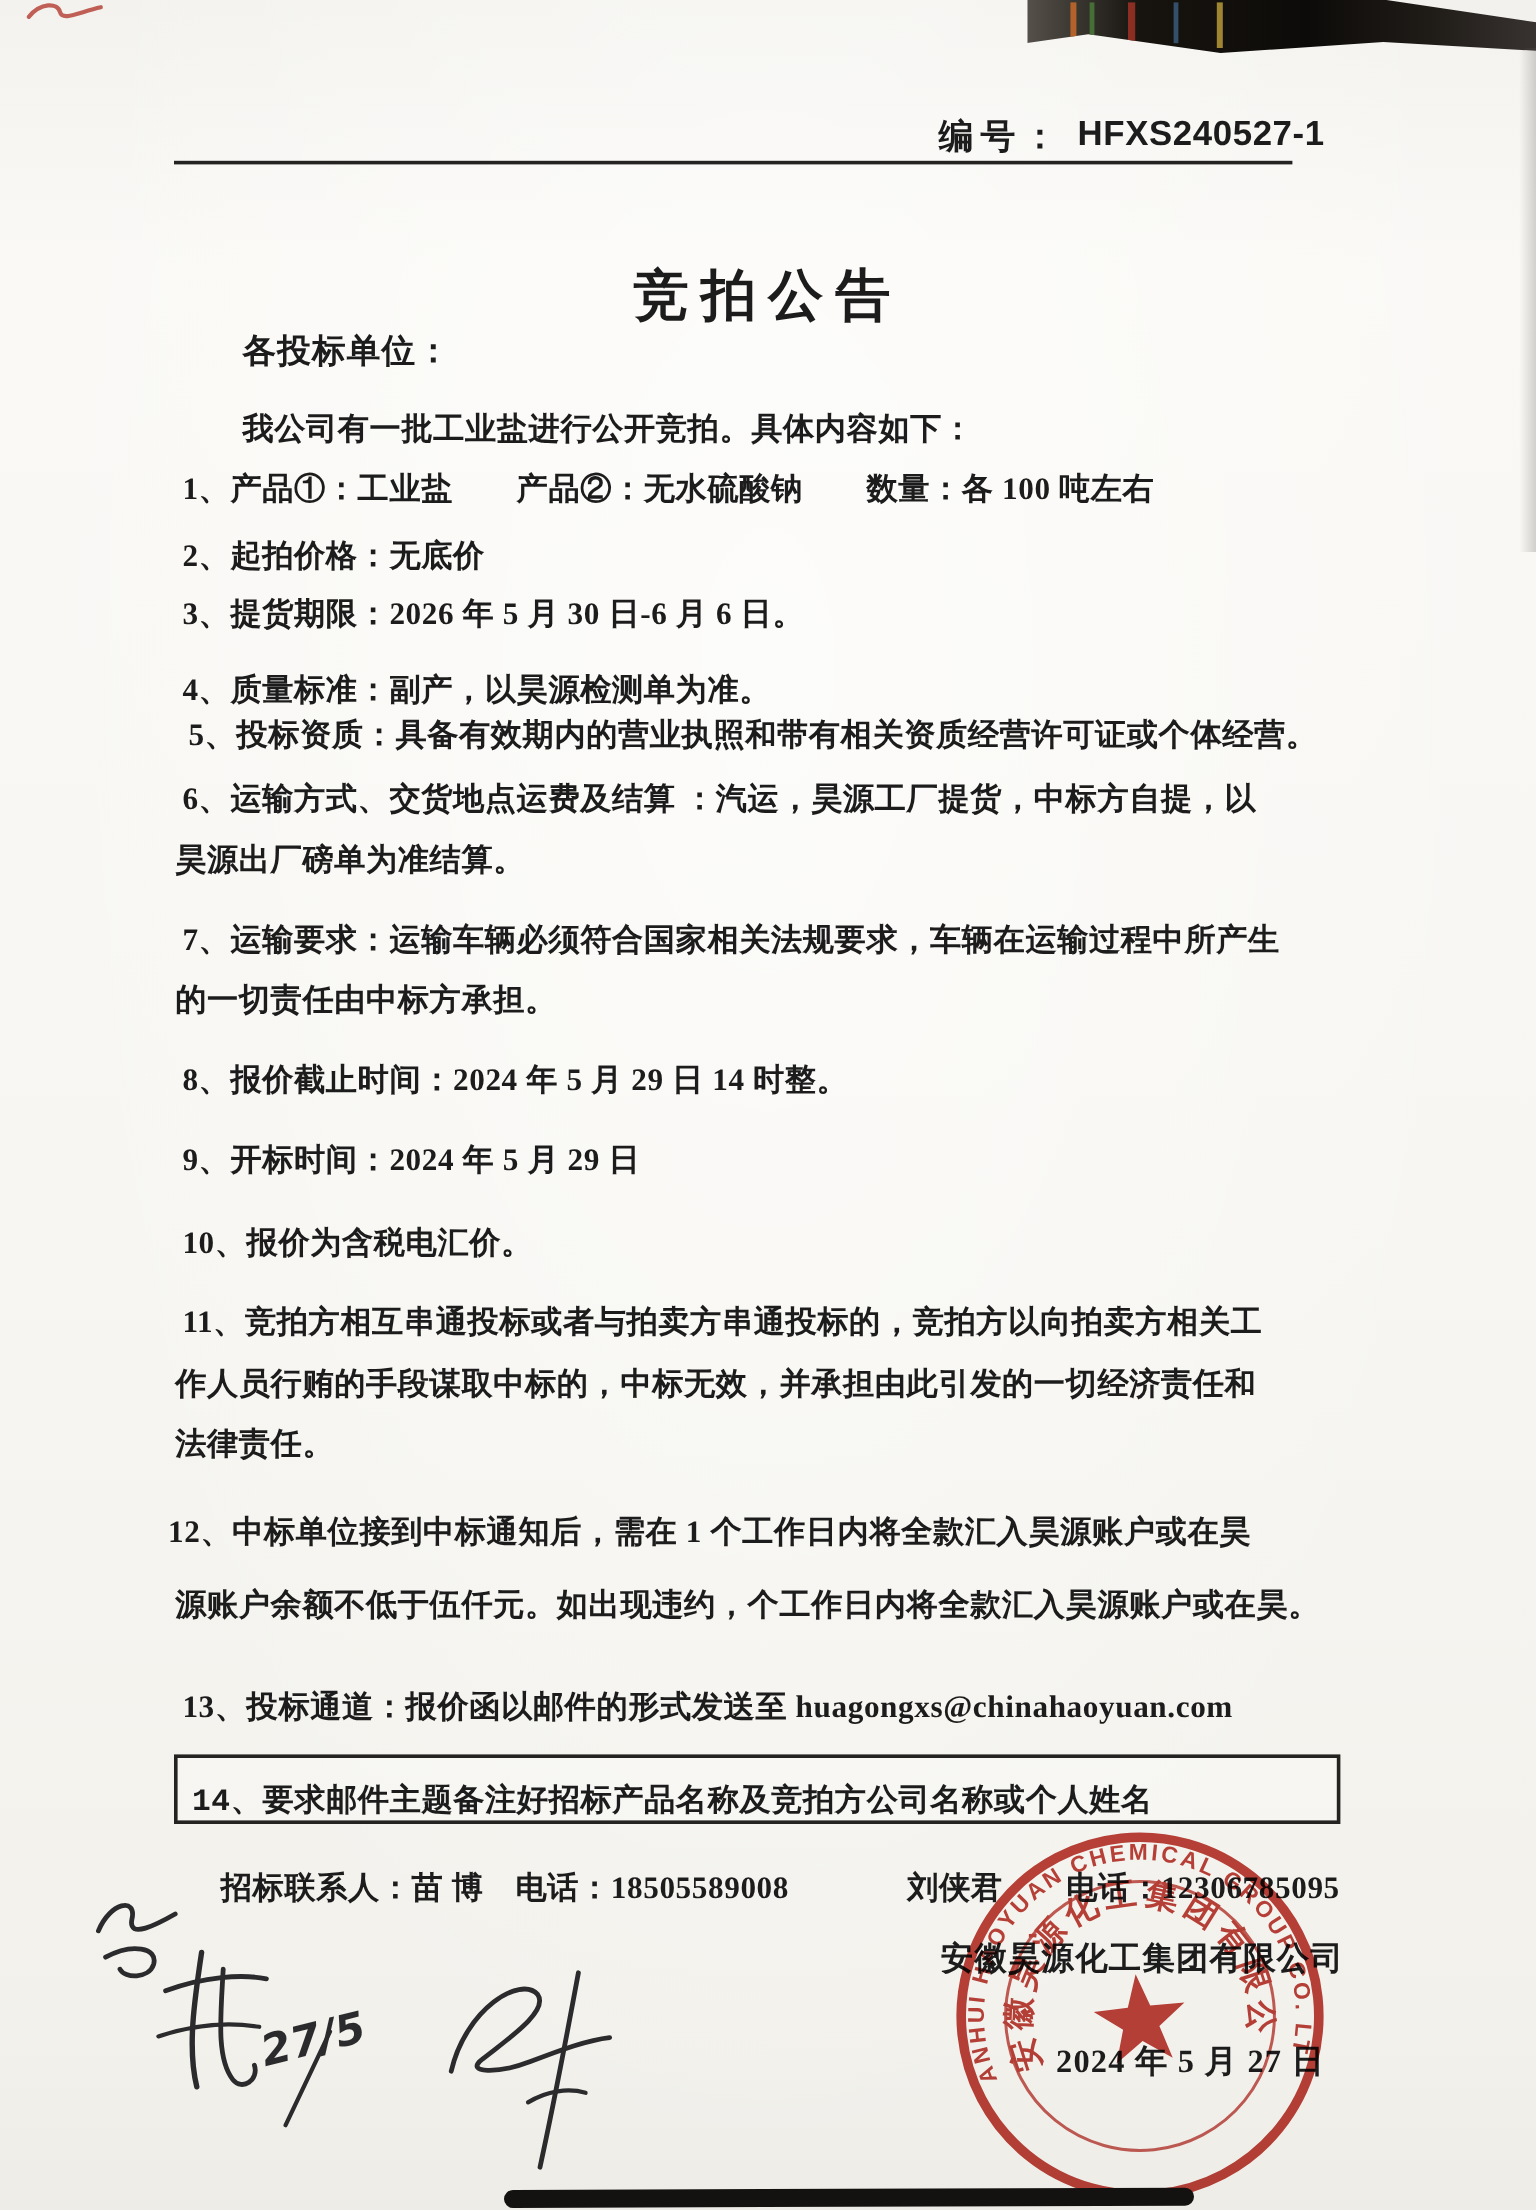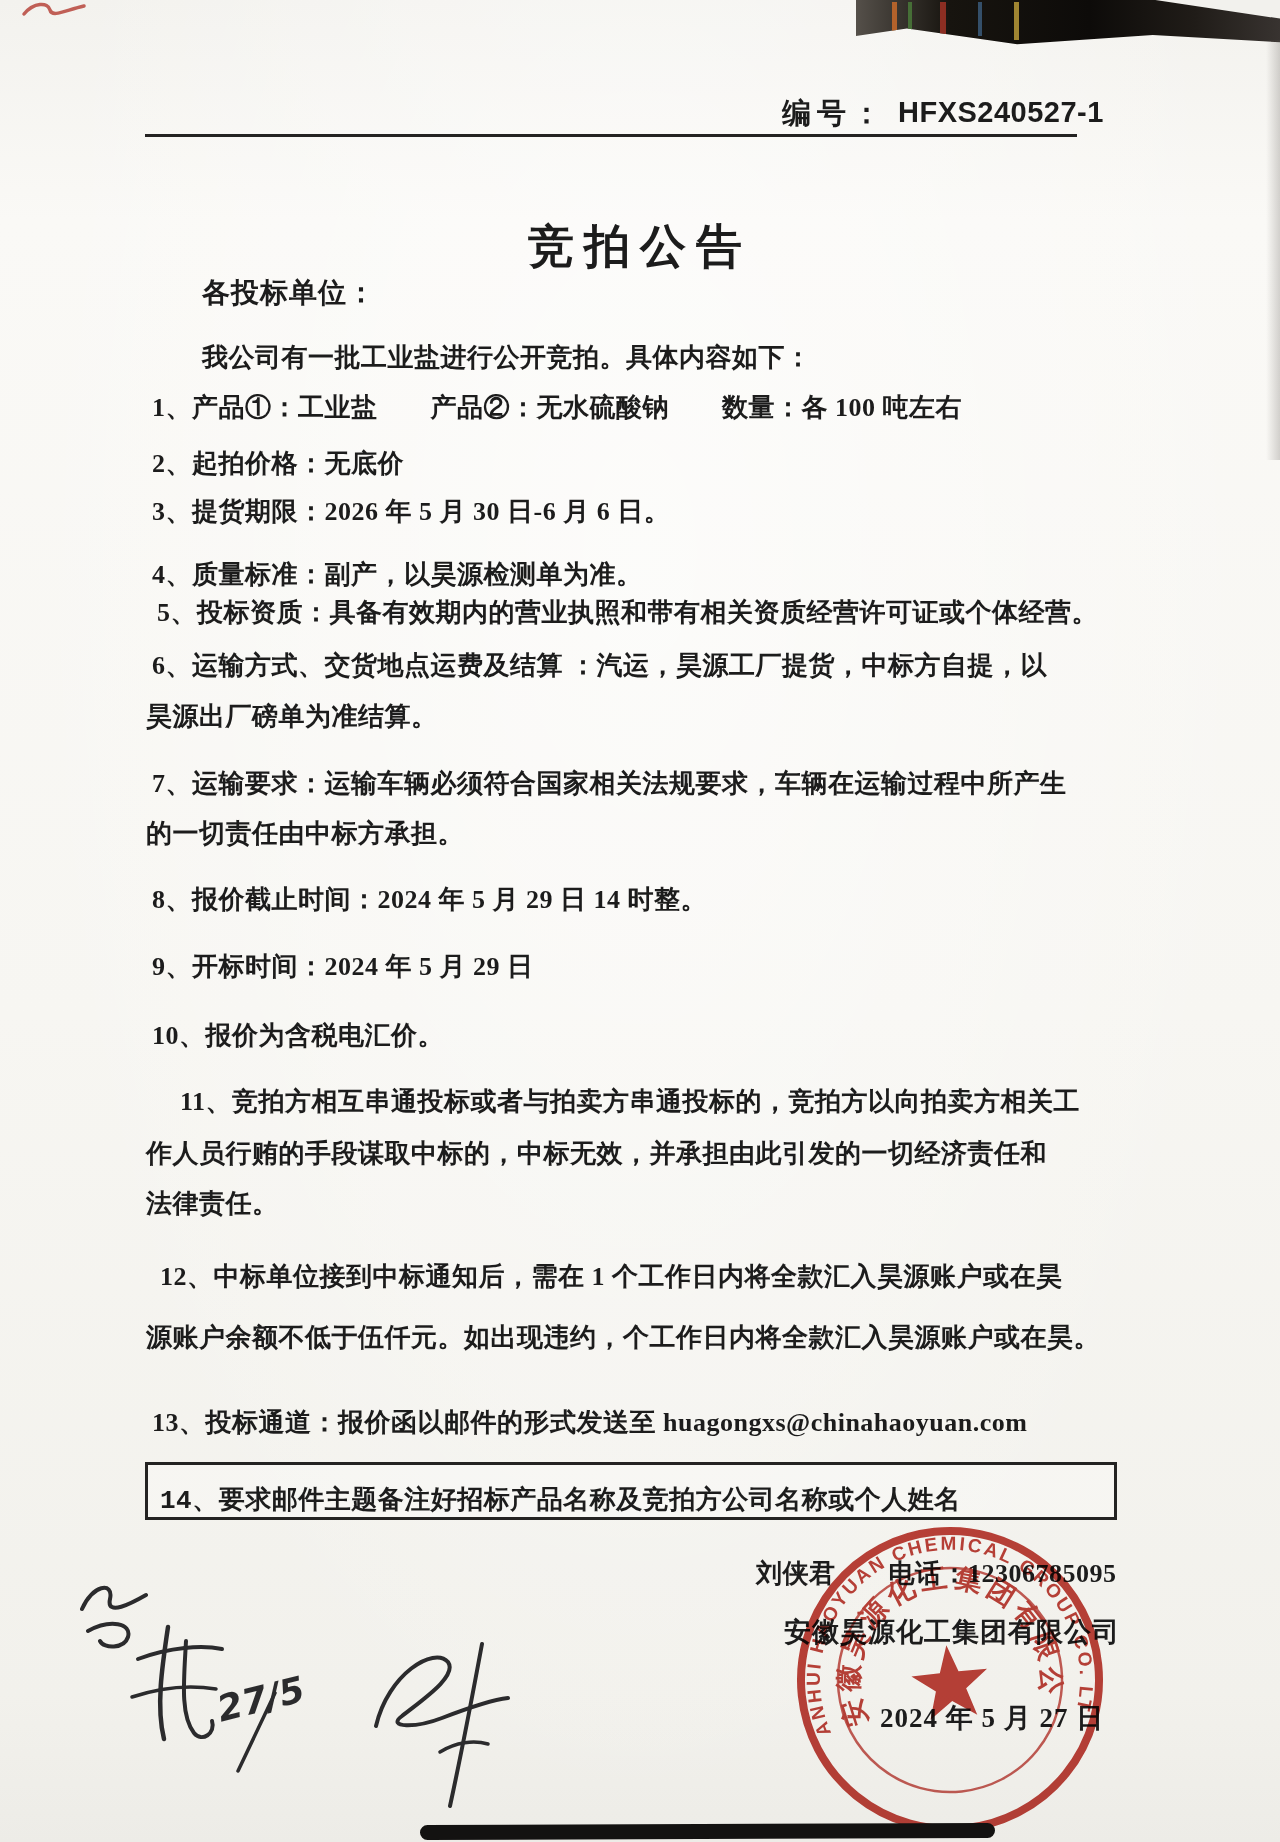--- a/index.html
+++ b/index.html
@@ -83,31 +83,32 @@
   <div class="abs line" style="left:152px;top:494px;">3、提货期限：2026 年 5 月 30 日-6 月 6 日。</div>
   <div class="abs line" style="left:152px;top:530px;margin-top:27px;">4、质量标准：副产，以昊源检测单为准。</div>
   <div class="abs line" style="left:157px;top:595px;">5、投标资质：具备有效期内的营业执照和带有相关资质经营许可证或个体经营。</div>
   <div class="abs line" style="left:152px;top:648px;">6、运输方式、交货地点运费及结算 ：汽运，昊源工厂提货，中标方自提，以</div>
   <div class="abs line" style="left:146px;top:699px;">昊源出厂磅单为准结算。</div>
   <div class="abs line" style="left:152px;top:766px;">7、运输要求：运输车辆必须符合国家相关法规要求，车辆在运输过程中所产生</div>
   <div class="abs line" style="left:146px;top:816px;">的一切责任由中标方承担。</div>
   <div class="abs line" style="left:152px;top:882px;">8、报价截止时间：2024 年 5 月 29 日 14 时整。</div>
   <div class="abs line" style="left:152px;top:949px;">9、开标时间：2024 年 5 月 29 日</div>
   <div class="abs line" style="left:152px;top:1018px;">10、报价为含税电汇价。</div>
-  <div class="abs line" style="left:152px;top:1084px;margin-left:28px;">11、竞拍方相互串通投标或者与拍卖方串通投标的，竞拍方以向拍卖方相关工</div>
+  <div class="abs line" style="left:152px;top:1084px;">11、竞拍方相互串通投标或者与拍卖方串通投标的，竞拍方以向拍卖方相关工</div>
   <div class="abs line" style="left:146px;top:1136px;">作人员行贿的手段谋取中标的，中标无效，并承担由此引发的一切经济责任和</div>
   <div class="abs line" style="left:146px;top:1186px;">法律责任。</div>
-  <div class="abs line" style="left:160px;top:1259px;">12、中标单位接到中标通知后，需在 1 个工作日内将全款汇入昊源账户或在昊</div>
+  <div class="abs line" style="left:140px;top:1259px;">12、中标单位接到中标通知后，需在 1 个工作日内将全款汇入昊源账户或在昊</div>
   <div class="abs line" style="left:146px;top:1320px;">源账户余额不低于伍仟元。如出现违约，个工作日内将全款汇入昊源账户或在昊。</div>
   <div class="abs line" style="left:152px;top:1405px;">13、投标通道：报价函以邮件的形式发送至 huagongxs@chinahaoyuan.com</div>
 
   <div class="abs boxed" style="top:1462px;">
     <span>14、要求邮件主题备注好招标产品名称及竞拍方公司名称或个人姓名</span>
   </div>
 
+  <span class="abs contact-text" style="left:184px;top:1556px;">招标联系人：苗 博　电话：18505589008</span>
   <span class="abs contact-text" style="left:756px;top:1556px;">刘侠君　　电话：12306785095</span>
 
   <span class="abs company-line" style="left:784px;top:1614px;">安徽昊源化工集团有限公司</span>
   <span class="abs date-line" style="left:880px;top:1700px;">2024 年 5 月 27 日</span>
 
   <svg class="abs stamp-svg" style="left:780px;top:1510px;" width="340" height="340" viewBox="0 0 340 340">
     <g stroke="#b5271e" fill="none">
       <circle cx="170" cy="170" r="149" stroke-width="8"></circle>
       <circle cx="170" cy="170" r="112" stroke-width="2.5" opacity=".85"></circle>
     </g>

